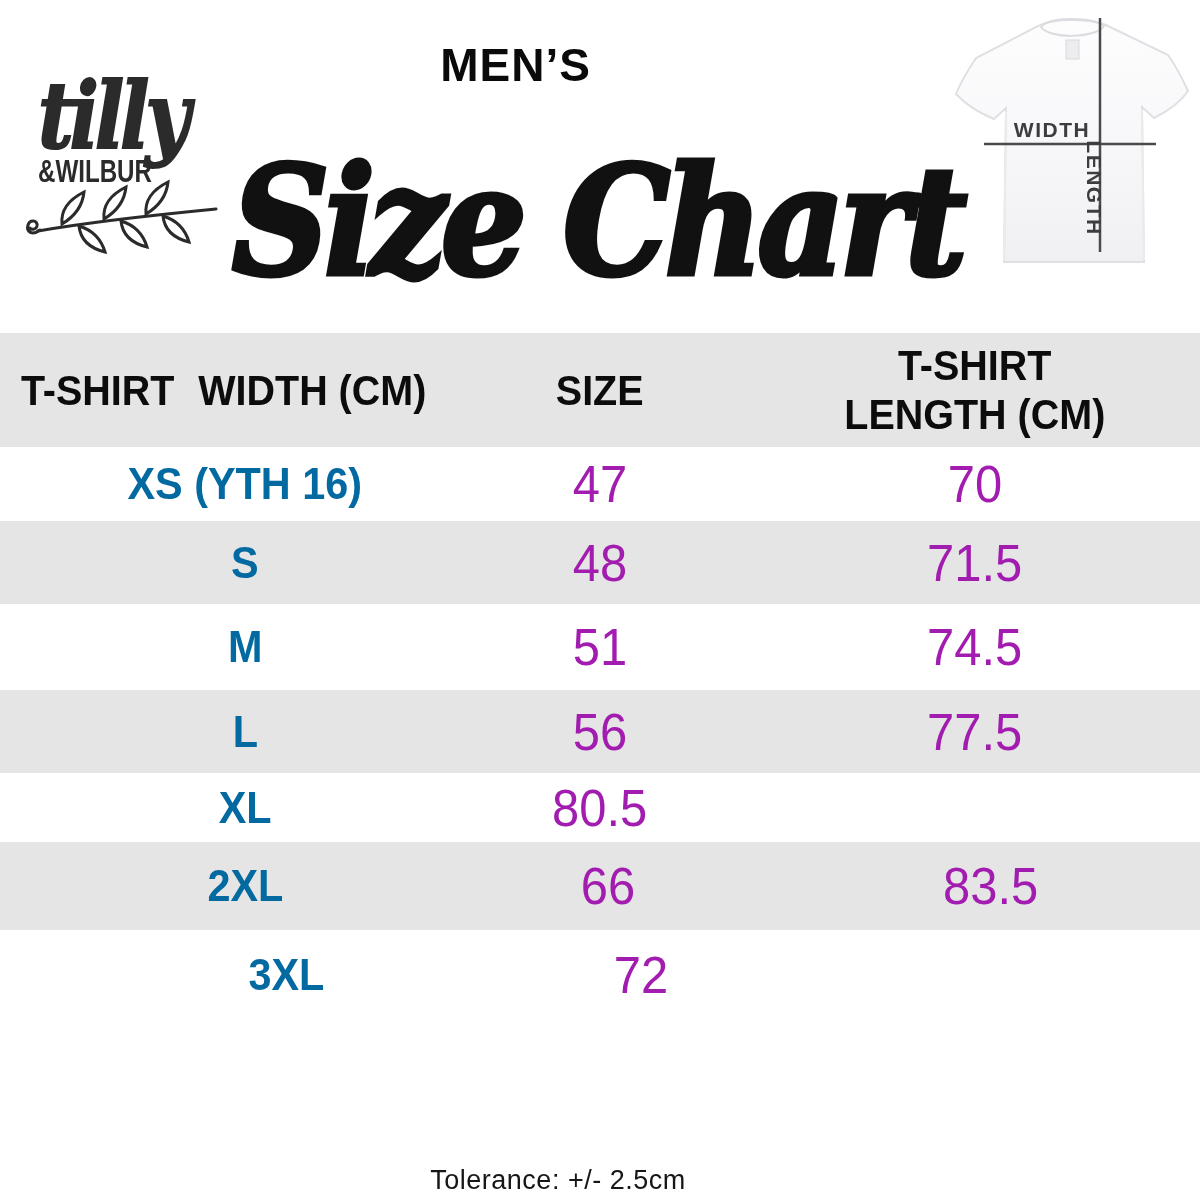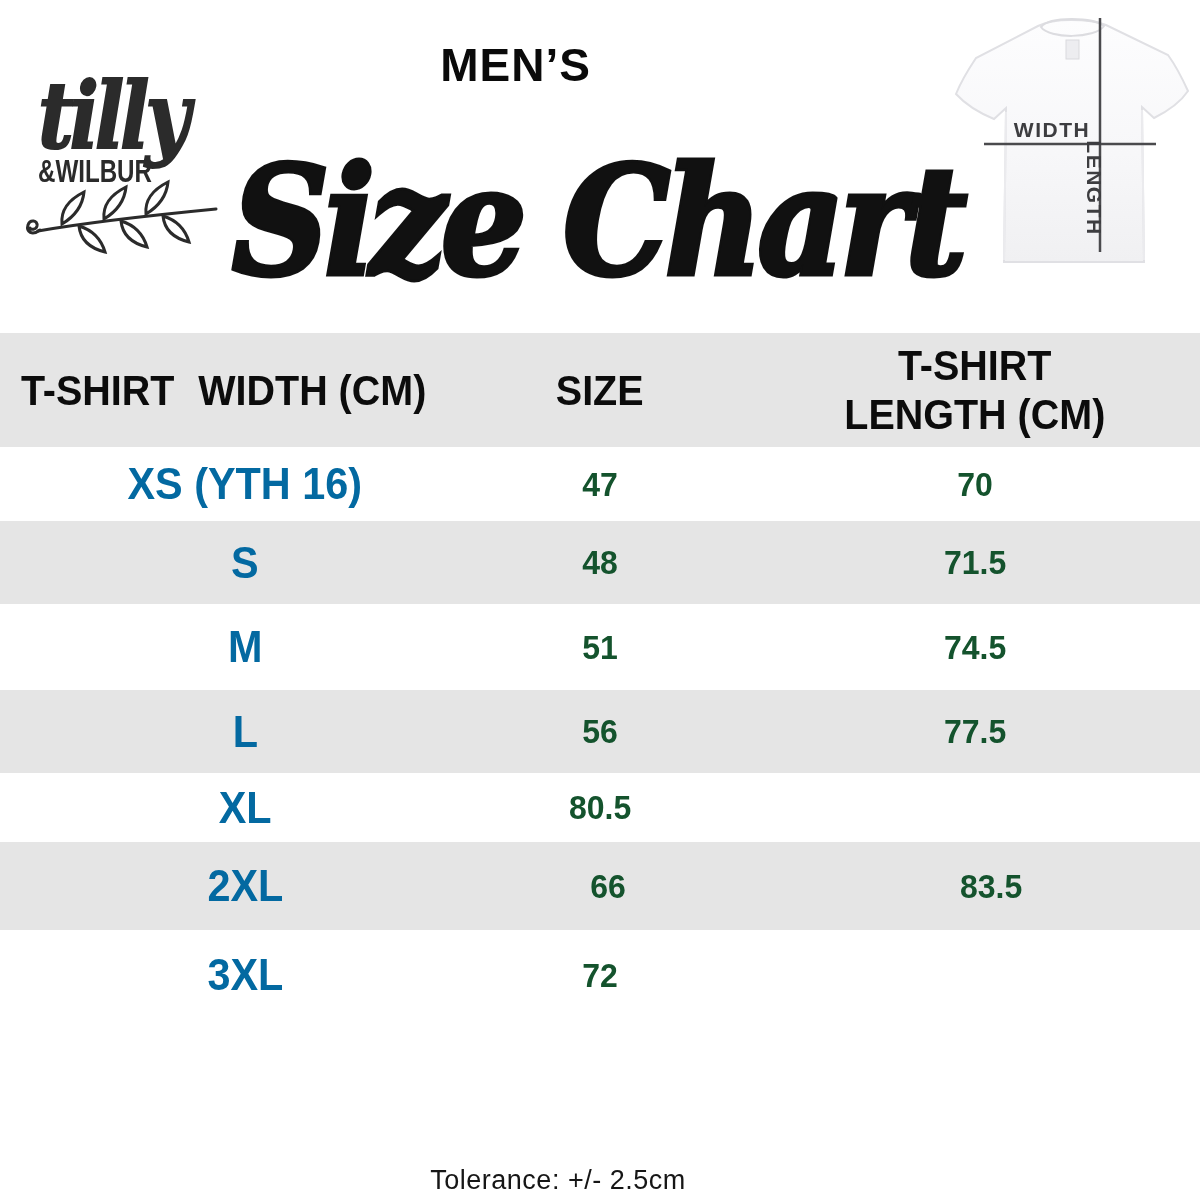--- a/index.html
+++ b/index.html
@@ -25,25 +25,25 @@
   .diag-label{font-family:"Liberation Sans",sans-serif;font-weight:600;fill:#3d3d40;letter-spacing:1.5px;}
   
   .size-table{position:absolute;top:333px;left:0;width:1200px;}
   .t-head{
     height:114px;background:#e5e5e5;display:grid;grid-template-columns:450px 300px 450px;
     align-items:center;
   }
   .t-row{display:grid;grid-template-columns:450px 300px 450px;align-items:center;background:#ffffff;}
   .t-row.stripe{background:#e5e5e5;}
   .r1{height:74px;}.r2{height:83px;}.r3{height:86px;}.r4{height:83px;}
-  .r5{height:69px;}.r6{height:88px;gap:8px;}.r7{height:90px;}
+  .r5{height:69px;}.r6{height:88px;gap:8px;}.r7{height:90px;padding-left:41px;}
   .cell{text-align:center;}
   .head-txt{font-size:42px;font-weight:bold;line-height:49px;color:#0c0c0c;}
   .size-txt{font-size:44px;font-weight:bold;color:#0369a1;margin-left:40px;}
-  .num-txt{font-size:34px;font-weight:bold;color:#14532d;}
+  .num-txt{font-size:52px;font-weight:normal;color:#a21caf;}
   .cond{display:inline-block;transform:scaleX(.94);transform-origin:center;}
   
   .tolerance{
     position:absolute;top:1134px;left:558px;transform:translateX(-50%);
     font-size:27px;color:#161616;letter-spacing:.5px;white-space:nowrap;margin-top:31px;
   }
 </style>
 </head>
 <body>
 

